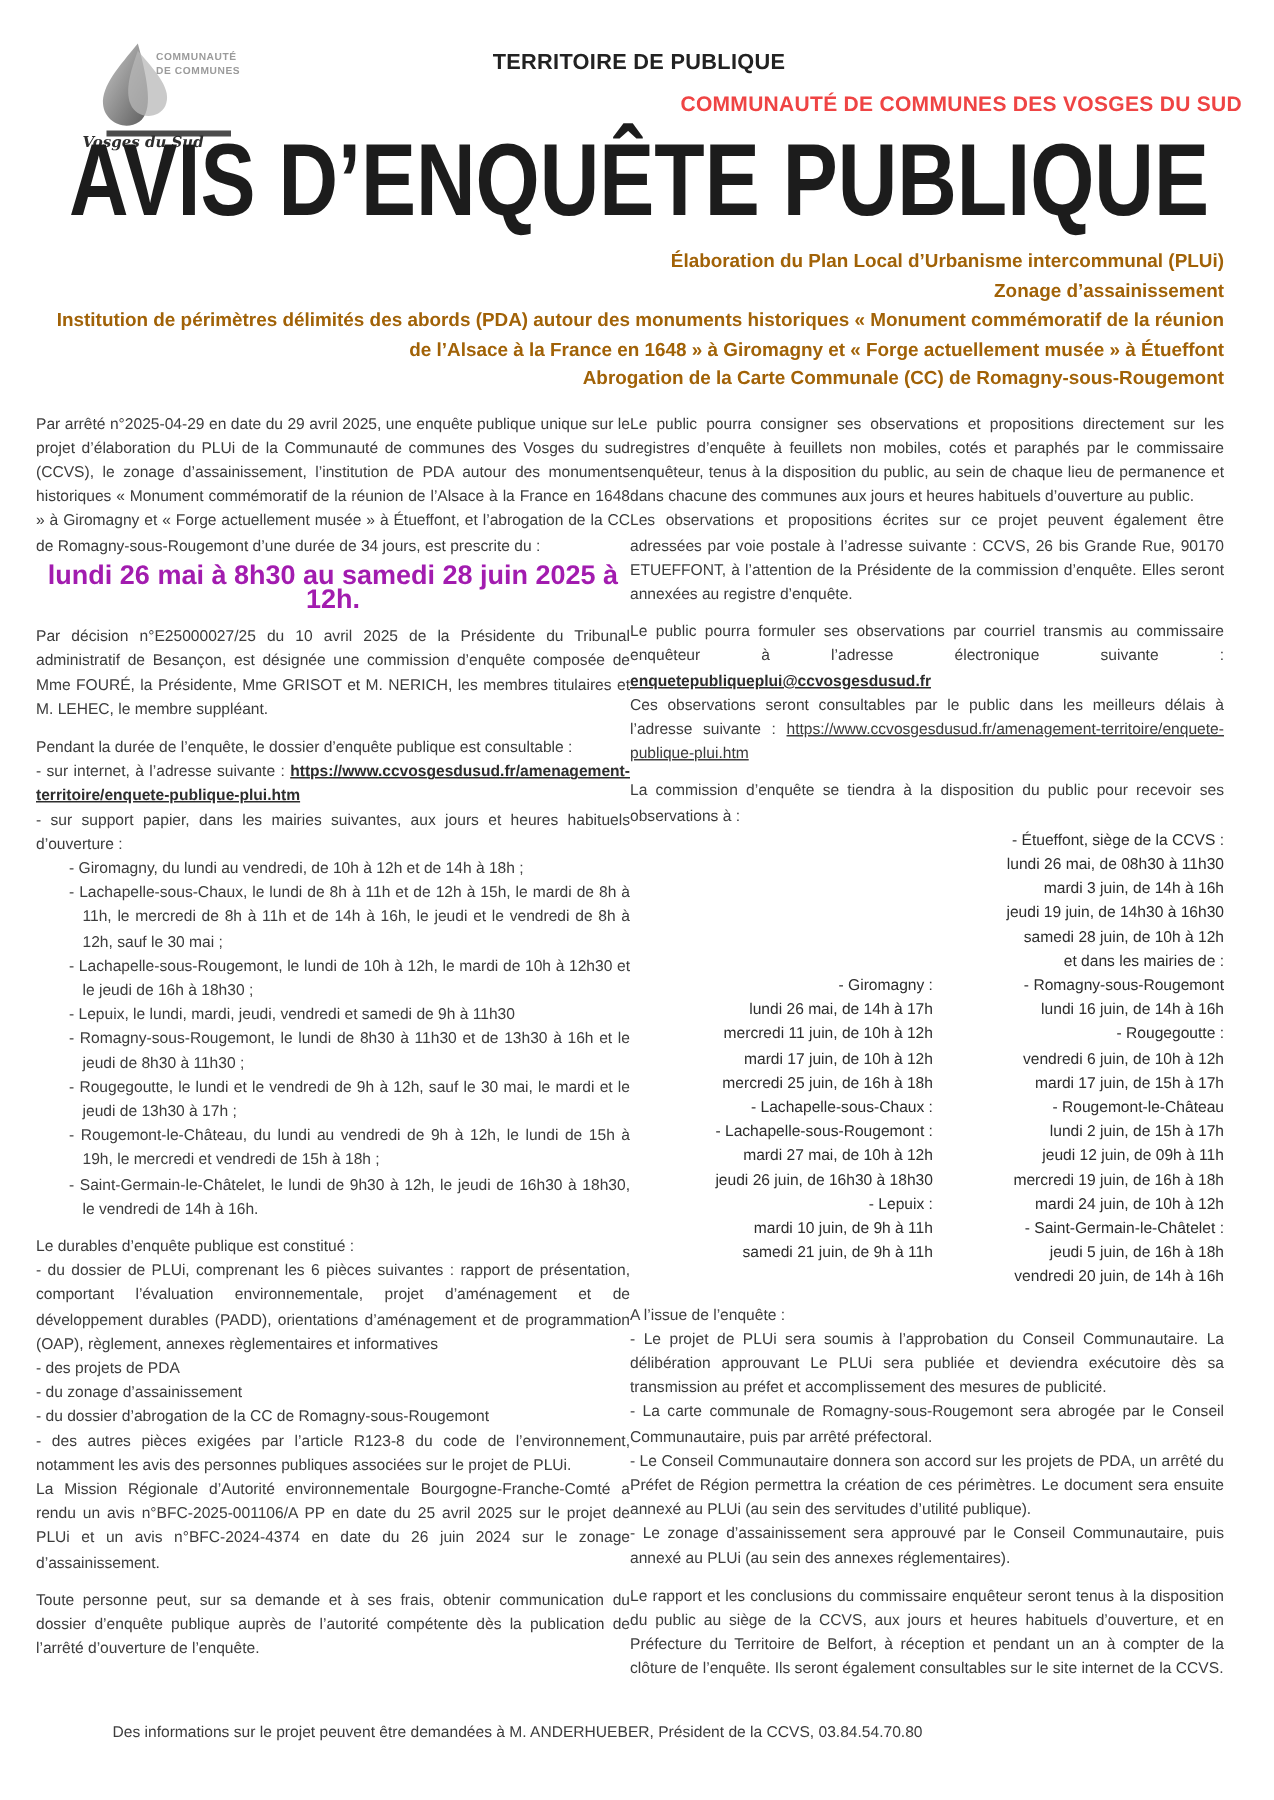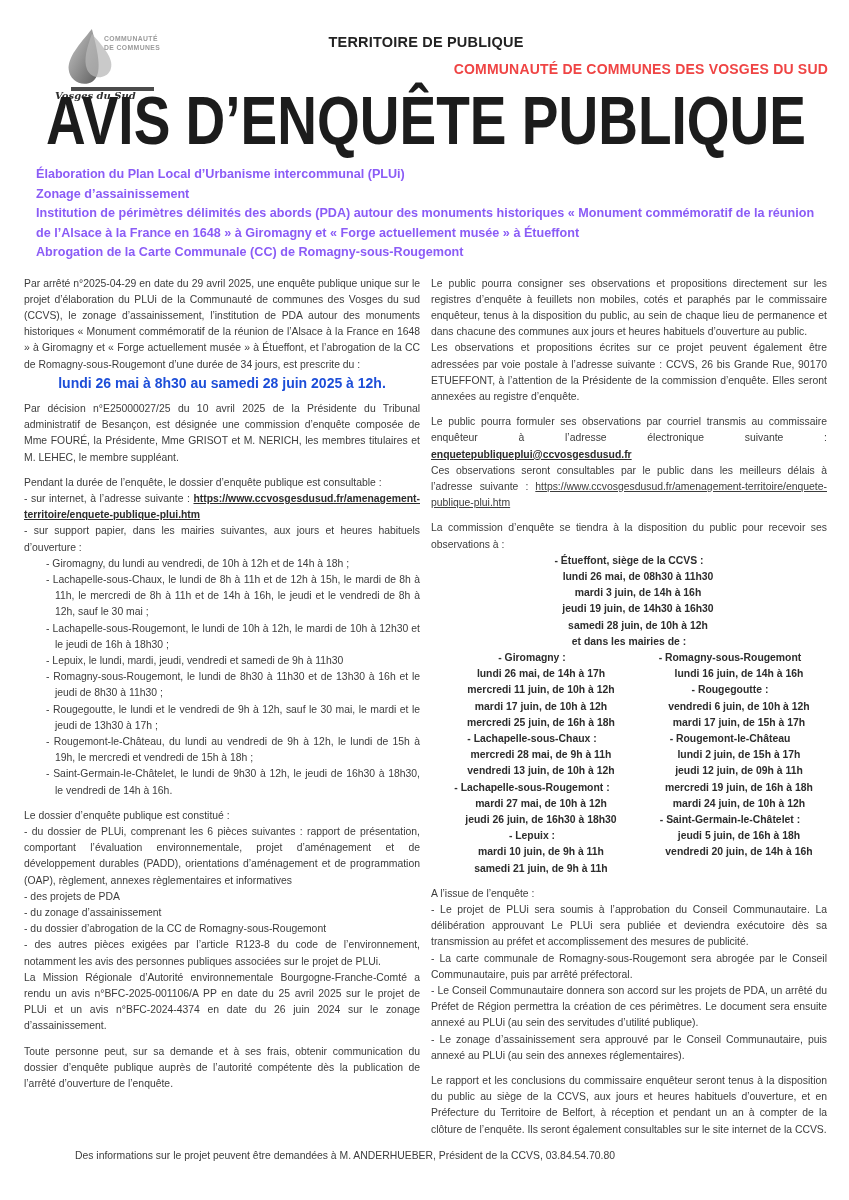--- a/index.html
+++ b/index.html
@@ -18,34 +18,34 @@
   .logo-bar{position:absolute;left:17px;top:61px;width:83px;height:3.5px;background:#4b4b4b;}
   .logo-script{position:absolute;left:1px;top:64px;font-family:"DejaVu Serif", serif;
     font-style:italic;font-weight:bold;font-size:10px;color:#2e2e2e;white-space:nowrap;}
   .hline1{text-align:center;font-weight:bold;color:#222;font-size:14.5px;letter-spacing:.2px;}
   .hline2{text-align:right;font-weight:bold;color:#ef4444;font-size:14px;letter-spacing:.2px;margin-top:11px;}
   .title{ text-align:center;height:76px;line-height:64px;margin-top:8px;
     font-weight:bold;color:#1c1c1c;white-space:nowrap;}
   .title .t-inner{display:inline-block;font-size:55px;letter-spacing:0;
     transform:scaleY(1.24);transform-origin:50% 30%;}
   .subtitles{margin-top:4px;}
-  .subtitle{ text-align:left;font-weight:bold;color:#8b5cf6;font-size:12.6px;
+  .subtitle{ text-align:right;font-weight:bold;color:#a16207;font-size:12.6px;
     line-height:19.5px;padding:0 12px;}
 
   
-  .cols{display:flex;gap:11px;margin-top:13px;}
+  .cols{display:flex;margin-top:13px;}
   .col{flex:0 0 396px;width:396px;font-size:10.4px;line-height:16.2px;text-align:justify;}
   .p{margin:0 0 9px 0;}
   .p0{margin:0;}
-  .dateline{text-align:center;font-weight:bold;color:#1d4ed8;font-size:14px;margin:2px 0 10px 0;}
+  .dateline{text-align:center;font-weight:bold;color:#a21caf;font-size:18px;margin:2px 0 10px 0;}
   .lnk{font-weight:bold;color:#2d2d2d;text-decoration:underline;}
   .lnk2{color:#3c3c3c;text-decoration:underline;}
   .hang{padding-left:31px;text-indent:-9px;margin:0;}
   .flushitem{margin:0;}
-  .schedule{color:#2d2d2d;font-weight:bold;text-align:center;}
+  .schedule{color:#2d2d2d;font-weight:normal;text-align:right;}
   .vtitle{margin:0;}
   .slot{padding-left:18px;margin:0;}
   .vgrid{display:flex;margin:0 0 9px 0;}
   .vcol{width:51%;}
   .vcol:last-child{width:49%;}
   .gap-top{margin-top:9px;}
 
   
   .footer{position:absolute;left:0;top:1150px;width:690px;text-align:center;
     font-size:10.4px;color:#3c3c3c;}
@@ -111,21 +111,21 @@
       <div class="hang">- Giromagny, du lundi au vendredi, de 10h à 12h et de 14h à 18h ;</div>
           <div class="hang">- Lachapelle-sous-Chaux, le lundi de 8h à 11h et de 12h à 15h, le mardi de 8h à 11h, le mercredi de 8h à 11h et de 14h à 16h, le jeudi et le vendredi de 8h à 12h, sauf le 30 mai ;</div>
           <div class="hang">- Lachapelle-sous-Rougemont, le lundi de 10h à 12h, le mardi de 10h à 12h30 et le jeudi de 16h à 18h30 ;</div>
           <div class="hang">- Lepuix, le lundi, mardi, jeudi, vendredi et samedi de 9h à 11h30</div>
           <div class="hang">- Romagny-sous-Rougemont, le lundi de 8h30 à 11h30 et de 13h30 à 16h et le jeudi de 8h30 à 11h30 ;</div>
           <div class="hang">- Rougegoutte, le lundi et le vendredi de 9h à 12h, sauf le 30 mai, le mardi et le jeudi de 13h30 à 17h ;</div>
           <div class="hang">- Rougemont-le-Château, du lundi au vendredi de 9h à 12h, le lundi de 15h à 19h, le mercredi et vendredi de 15h à 18h ;</div>
           <div class="hang">- Saint-Germain-le-Châtelet, le lundi de 9h30 à 12h, le jeudi de 16h30 à 18h30, le vendredi de 14h à 16h.</div>
         </div>
 
-      <p class="p0 gap-top">Le dossier d’enquête publique est constitué :</p>
+      <p class="p0 gap-top">Le durables d’enquête publique est constitué :</p>
       <div>
 
       <div class="flushitem">- du dossier de PLUi, comprenant les 6 pièces suivantes : rapport de présentation, comportant l’évaluation environnementale, projet d’aménagement et de développement durables (PADD), orientations d’aménagement et de programmation (OAP), règlement, annexes règlementaires et informatives</div>
           <div class="flushitem">- des projets de PDA</div>
           <div class="flushitem">- du zonage d’assainissement</div>
           <div class="flushitem">- du dossier d’abrogation de la CC de Romagny-sous-Rougemont</div>
           <div class="flushitem">- des autres pièces exigées par l’article R123-8 du code de l’environnement, notamment les avis des personnes publiques associées sur le projet de PLUi.</div>
         </div>
 
       <p class="p0">La Mission Régionale d’Autorité environnementale Bourgogne-Franche-Comté a rendu un avis n°BFC-2025-001106/A PP en date du 25 avril 2025 sur le projet de PLUi et un avis n°BFC-2024-4374 en date du 26 juin 2024 sur le zonage d’assainissement.</p>
@@ -159,24 +159,20 @@
             <div class="vtitle">- Giromagny :</div>
             <div>
                 <div class="slot">lundi 26 mai, de 14h à 17h</div>
                 <div class="slot">mercredi 11 juin, de 10h à 12h</div>
                 <div class="slot">mardi 17 juin, de 10h à 12h</div>
                 <div class="slot">mercredi 25 juin, de 16h à 18h</div>
               </div>
           </div>
           <div>
             <div class="vtitle">- Lachapelle-sous-Chaux :</div>
-            <div>
-                <div class="slot">mercredi 28 mai, de 9h à 11h</div>
-                <div class="slot">vendredi 13 juin, de 10h à 12h</div>
-              </div>
           </div>
           <div>
             <div class="vtitle">- Lachapelle-sous-Rougemont :</div>
             <div>
                 <div class="slot">mardi 27 mai, de 10h à 12h</div>
                 <div class="slot">jeudi 26 juin, de 16h30 à 18h30</div>
               </div>
           </div>
           <div>
             <div class="vtitle">- Lepuix :</div>

